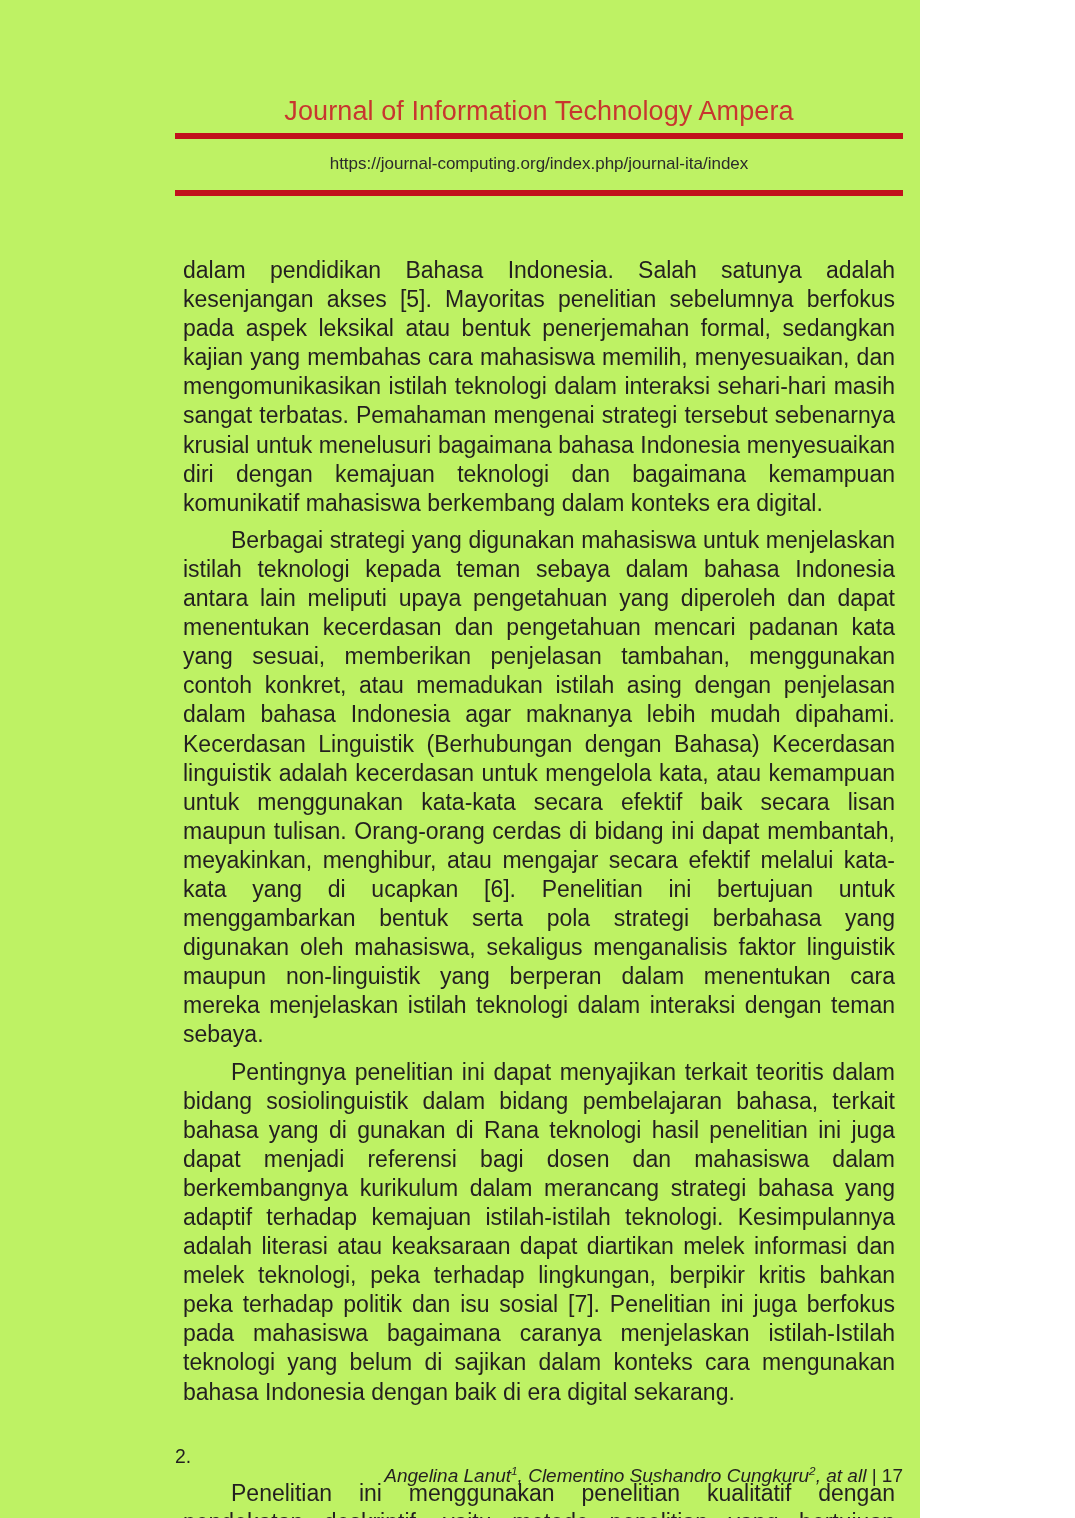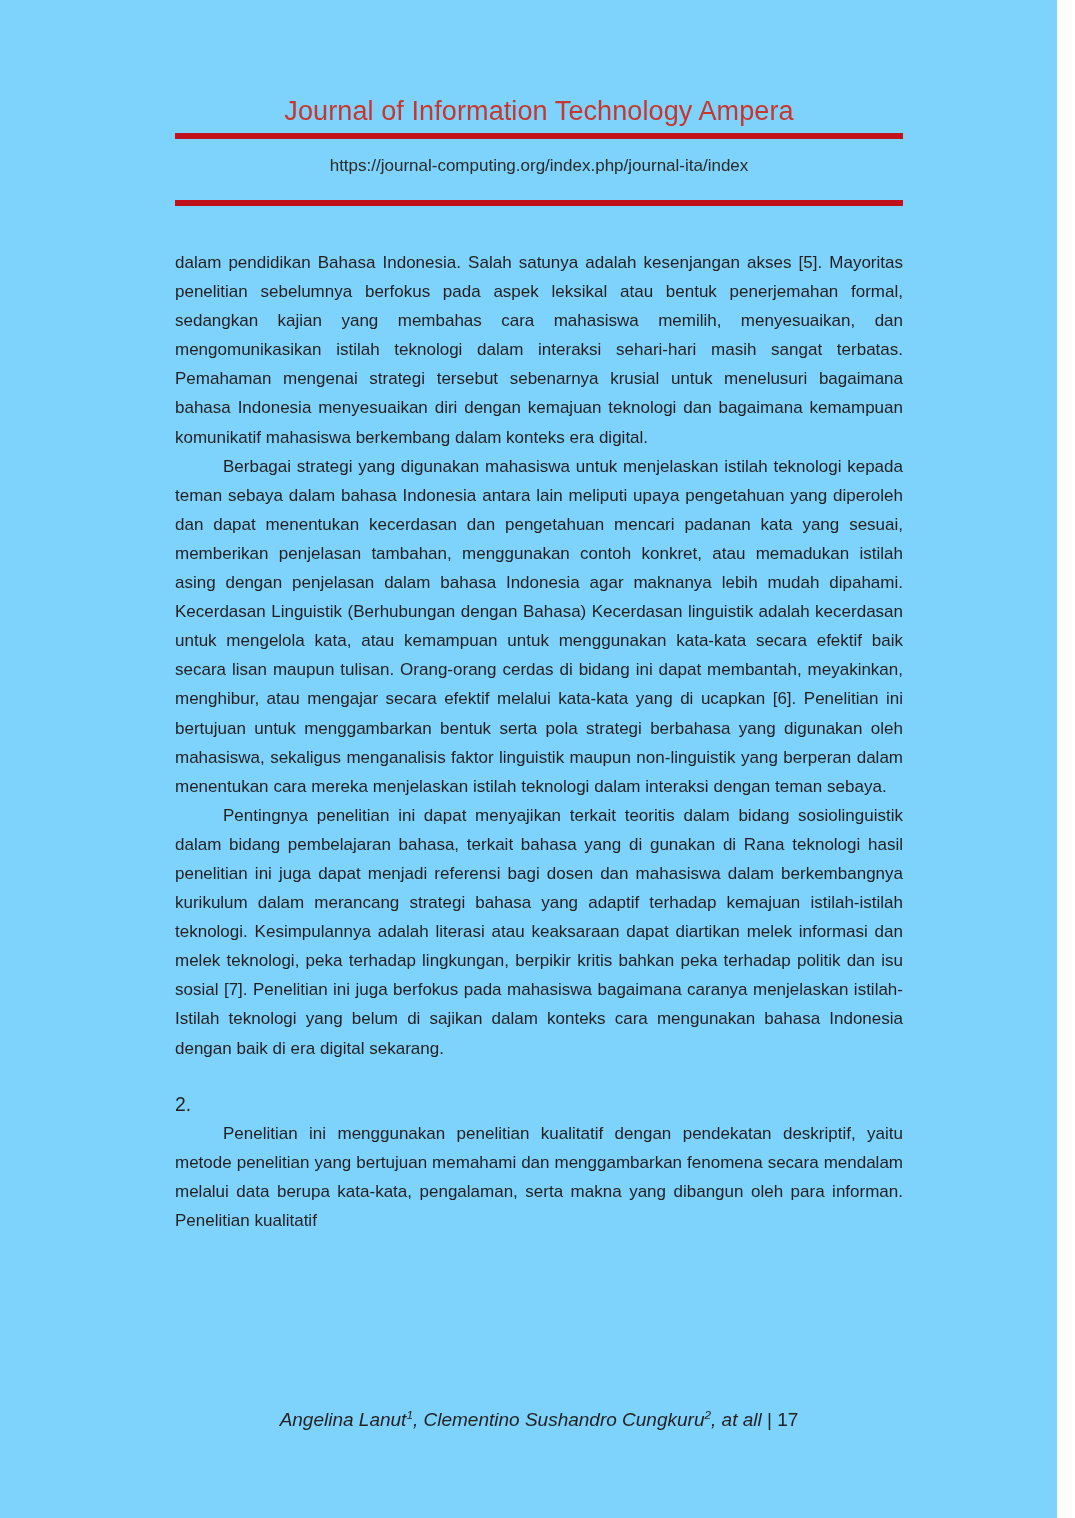--- a/index.html
+++ b/index.html
@@ -7,23 +7,23 @@
     margin: 0;
     padding: 0;
     background: #ffffff;
   }
   body {
     font-family: "Liberation Sans", sans-serif;
     color: #231f20;
   }
   .page {
     position: relative;
-    width: 1057px;
+    width: 920px;
     height: 1518px;
-    background: #7dd3fc;
+    background: #bef264;
     box-sizing: border-box;
     overflow: hidden;
   }
 
   
   .masthead {
     position: absolute;
     left: 175px;
     top: 96px;
     width: 728px;
@@ -53,34 +53,34 @@
     border: 0;
     margin: 0;
     display: block;
   }
   .journal-url {
     text-align: center;
     color: #2b2b2b;
     font-size: 17px;
     font-weight: 400;
     line-height: 1.2;
-    padding: 9px 0 16px 0;
-    margin: 8px;
+    padding: 15px 0 16px 0;
+    margin: 0;
   }
 
   
   .content {
     position: absolute;
     left: 175px;
     top: 248px;
     width: 728px;
   }
   .para {
-    margin: 0;
-    font-size: 17px;
+    margin: 8px;
+    font-size: 23px;
     line-height: 29.1px;
     text-align: justify;
     text-justify: inter-word;
     color: #231f20;
     word-spacing: 0.1px;
   }
   .para.indent {
     text-indent: 48px;
   }
   .para.noindent {
@@ -102,23 +102,23 @@
     flex: 0 0 48px;
   }
   .section-title {
     display: inline-block;
   }
 
   
   .footer {
     position: absolute;
     left: 175px;
-    top: 1408px;
+    top: 1464px;
     width: 728px;
-    text-align: center;
+    text-align: right;
     font-style: italic;
     font-size: 19px;
     color: #231f20;
     line-height: 1.3;
   }
   .footer sup {
     font-size: 0.62em;
     vertical-align: super;
     line-height: 0;
   }

